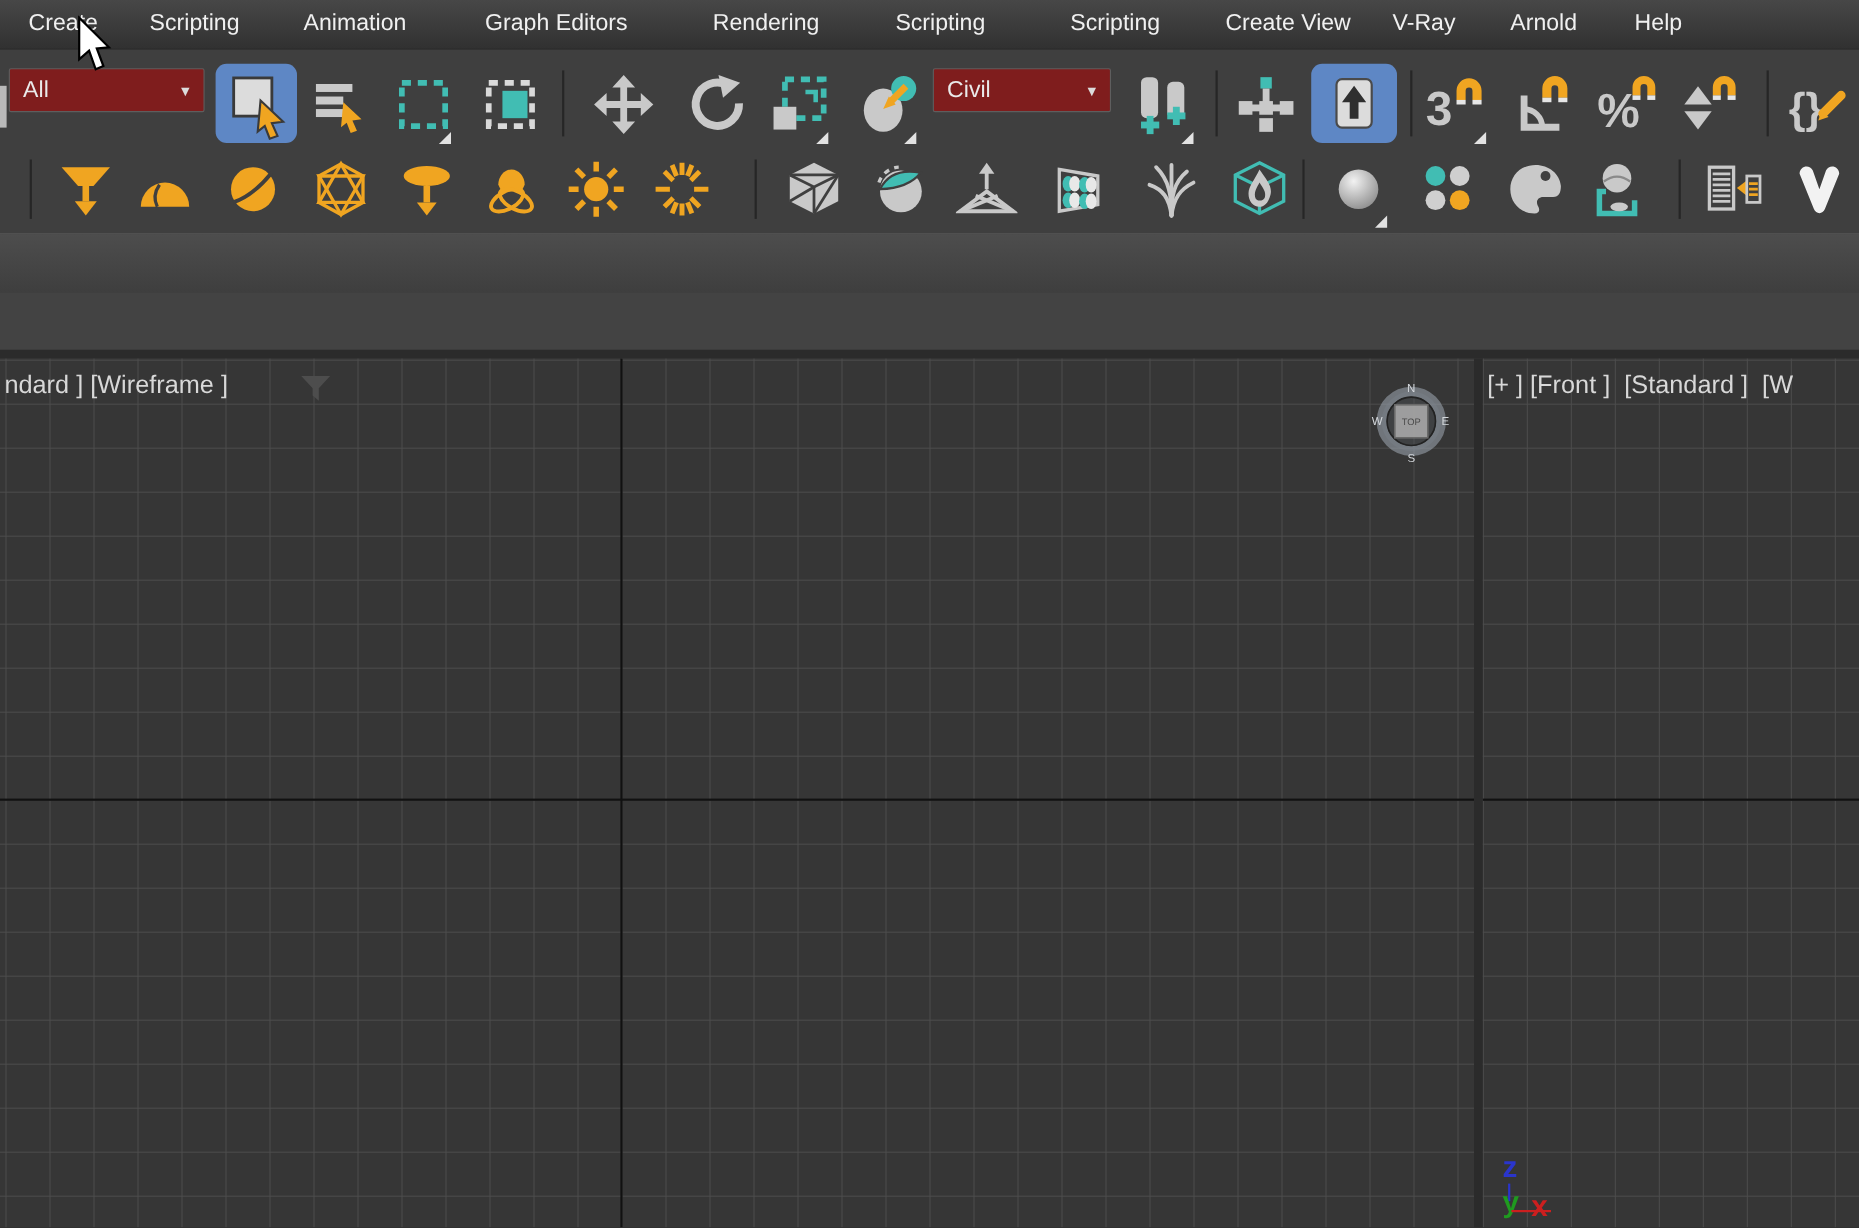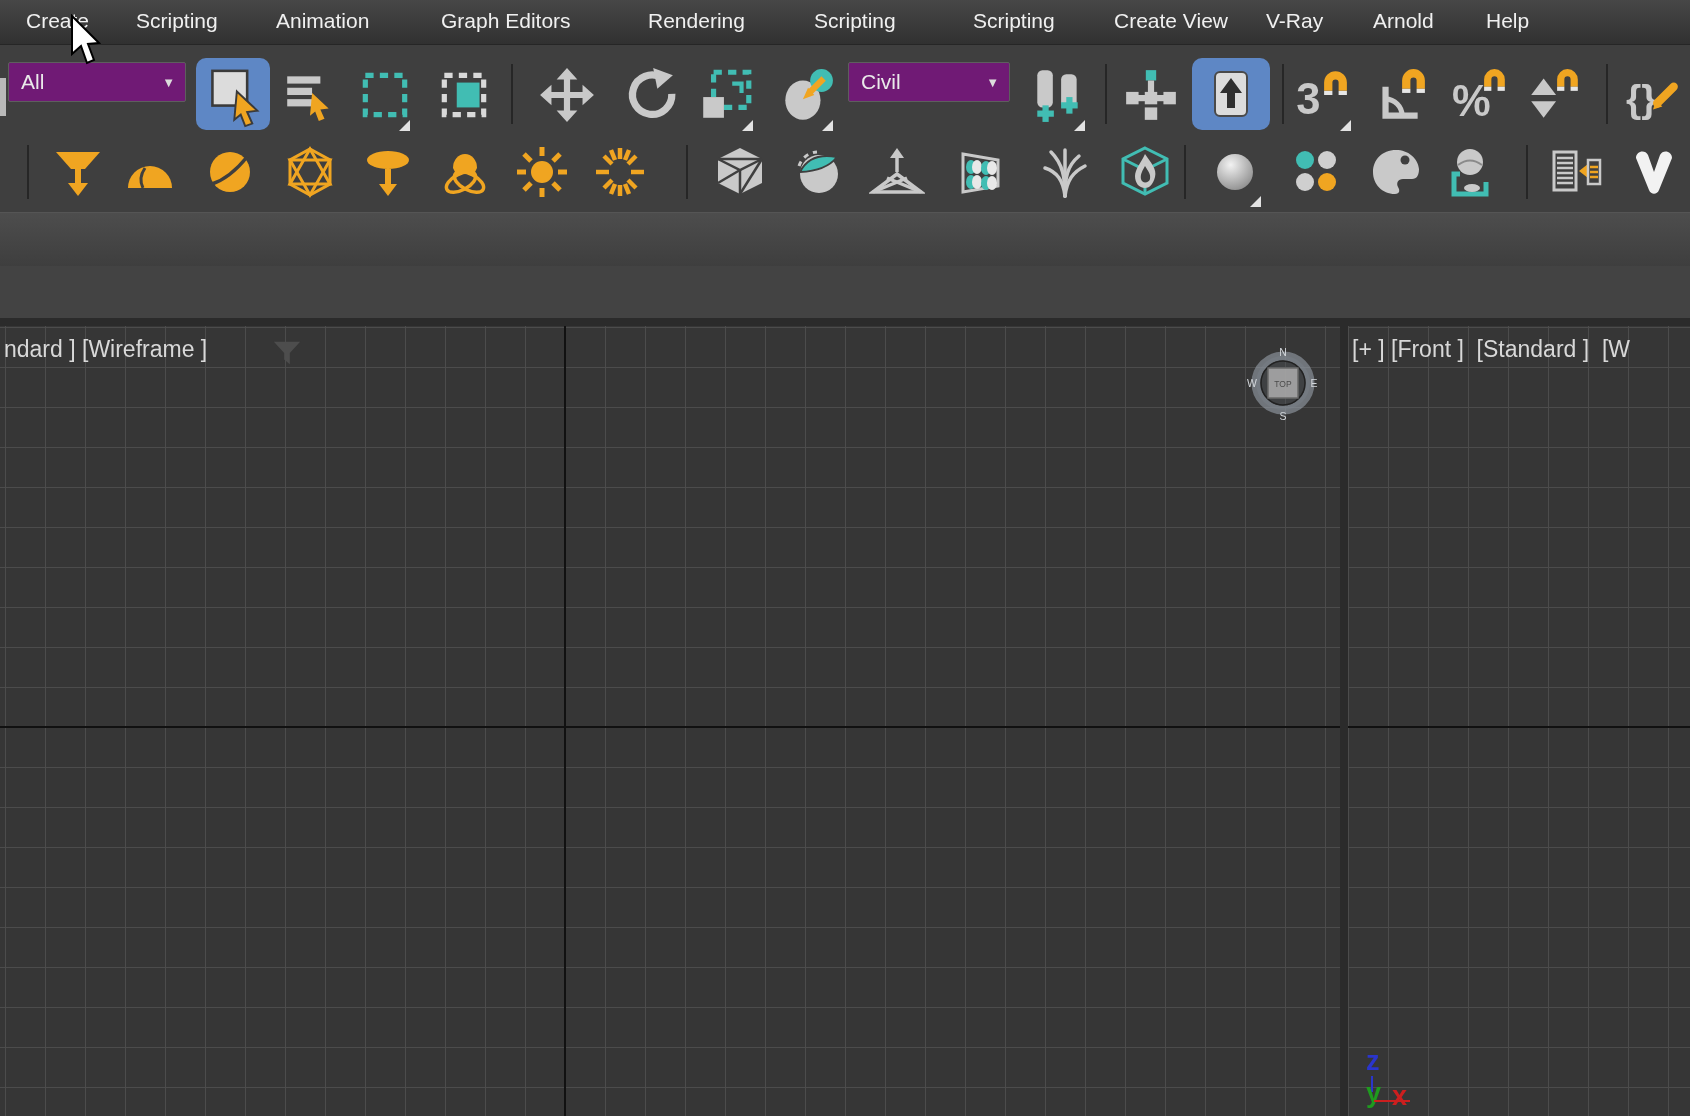--- a/index.html
+++ b/index.html
@@ -3,21 +3,21 @@
 <meta charset="utf-8">
 <style>
   html,body{margin:0;padding:0;background:#2a2a2a;}
   #app{position:relative;width:1690px;height:1116px;overflow:hidden;
        font-family:"Liberation Sans",sans-serif;background:#3f3f3f;user-select:none;}
   
   .menubar{position:absolute;left:0;top:0;width:1690px;height:44px;
            background:linear-gradient(#474747,#313131);border-bottom:1px solid #262626;}
   .mi{position:absolute;top:9px;font-size:21px;color:#f0f0f0;}
   
-  .combo{position:absolute;top:62px;height:40px;background:#701a75;border:1px solid #5e5e5e;
+  .combo{position:absolute;top:62px;height:40px;background:#7f1d1d;border:1px solid #5e5e5e;
          border-radius:2px;color:#eaeaea;font-size:21px;display:flex;align-items:center;
          padding:0 10px 0 12px;box-sizing:border-box;}
   .combo .arr{margin-left:auto;font-size:13px;color:#dcdcdc;padding-left:10px;}
   .btn-blue{position:absolute;top:58px;width:74px;height:72px;background:#5e87c5;
             border-radius:10px;display:flex;align-items:center;justify-content:center;}
   .i1{position:absolute;top:95px;transform:translate(-50%,-50%);width:58px;height:58px;}
   .i2{position:absolute;top:172px;transform:translate(-50%,-50%);width:56px;height:56px;}
   .i1 svg,.i2 svg,.btn-blue svg{display:block;width:100%;height:100%;}
   .vs1{position:absolute;top:64px;width:2px;height:60px;background:#262626;}
   .vs2{position:absolute;top:145px;width:2px;height:54px;background:#262626;}

